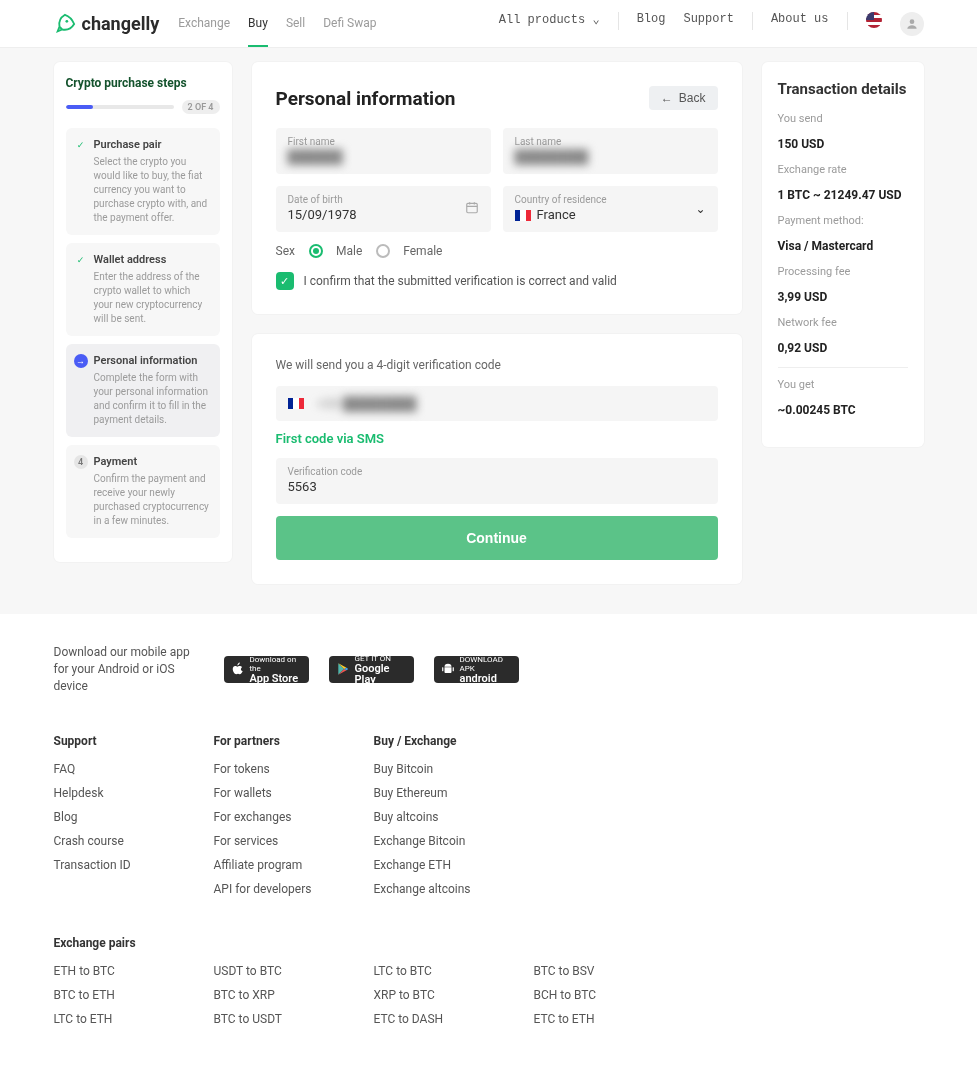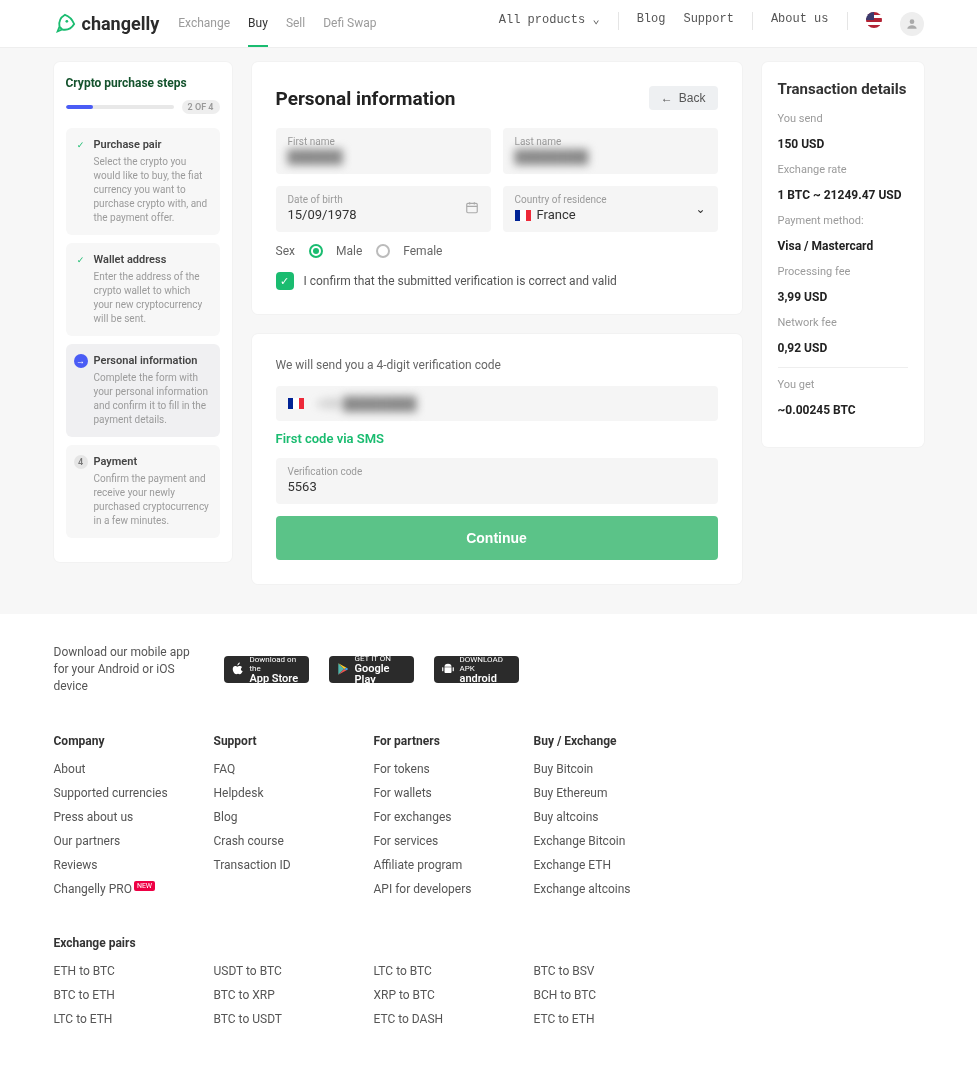--- a/index.html
+++ b/index.html
@@ -287,29 +287,20 @@
       <div class="store-btn">
         <svg viewBox="0 0 24 24">
             <path d="M6 9v8c0 1 1 2 2 2h8c1 0 2-1 2-2V9H6zm-3 0c-1 0-1 1-1 1v5c0 1 1 1 1 1s1 0 1-1v-5c0-1-1-1-1-1zm18 0c-1 0-1 1-1 1v5c0 1 1 1 1 1s1 0 1-1v-5c0-1-1-1-1-1zM6 8h12c0-3-2-5-6-5s-6 2-6 5z"></path>
           </svg>
         <div><span>DOWNLOAD APK</span><span class="big">android</span></div>
       </div>
     </div>
 
     <div class="fcols">
       <div class="fcol">
-        <h5>Company</h5>
-        <a>About</a>
-        <a>Supported currencies</a>
-        <a>Press about us</a>
-        <a>Our partners</a>
-        <a>Reviews</a>
-        <a><span>Changelly PRO</span><span class="new-badge">NEW</span></a>
-      </div>
-      <div class="fcol">
         <h5>Support</h5>
         <a>FAQ</a>
         <a>Helpdesk</a>
         <a>Blog</a>
         <a>Crash course</a>
         <a>Transaction ID</a>
       </div>
       <div class="fcol">
         <h5>For partners</h5>
         <a>For tokens</a>

